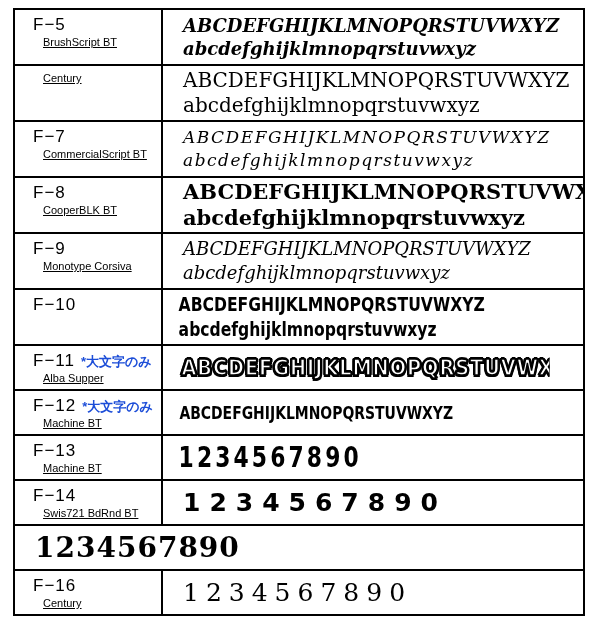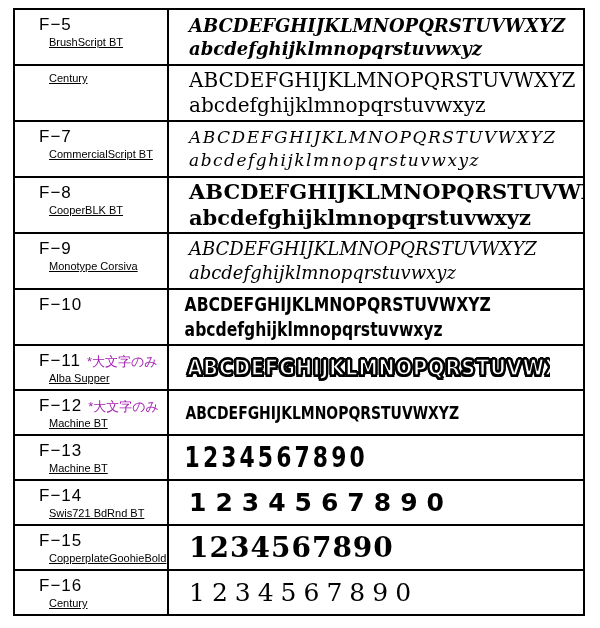--- a/index.html
+++ b/index.html
@@ -1,31 +1,31 @@
 <!DOCTYPE html>
 <html><head>
 <meta charset="utf-8">
 <style>
   html,body{margin:0;padding:0;background:#ffffff;}
   body{width:600px;height:628px;font-family:"Liberation Sans",sans-serif;color:#000;}
   .font-table{
     position:absolute;left:13px;top:8px;width:572px;
     border:2px solid #000;background:#fff;box-sizing:border-box;
   }
-  .row{display:flex;border-bottom:2px solid #000;padding-left:6px;}
+  .row{display:flex;border-bottom:2px solid #000;}
   .row:last-child{border-bottom:none;}
   .row-tall{height:54px;}
   .row-short{height:43px;}
   .cell-label{
     width:148px;min-width:148px;border-right:2px solid #000;
     box-sizing:border-box;padding:5px 0 0 18px;overflow:hidden;
   }
   .code-line{display:flex;align-items:baseline;white-space:nowrap;}
   .code{font-size:17px;letter-spacing:1px;}
-  .note{font-size:13px;font-weight:normal;color:#a21caf;margin-left:6px;}
+  .note{font-size:13px;font-weight:bold;color:#1d4ed8;margin-left:6px;}
   .fname{font-size:11px;padding-left:10px;margin-top:1px;white-space:nowrap;text-decoration:underline;}
   .cell-sample{
     flex:1;display:flex;flex-direction:column;justify-content:center;
     padding-left:20px;overflow:hidden;white-space:nowrap;
   }
   .cell-sample div{white-space:nowrap;}
   
   .f5{font-family:"DejaVu Serif",serif;font-style:italic;font-weight:bold;font-size:18px;line-height:23px;}
   .f6{font-family:"DejaVu Serif",serif;font-size:20px;line-height:25px;}
   .f7{font-family:"DejaVu Serif",serif;font-style:italic;font-size:17px;line-height:23px;letter-spacing:1.5px;}
@@ -173,27 +173,20 @@
         <span class="note"></span>
       </div>
       <div class="fname">Swis721 BdRnd BT</div>
     </div>
     <div class="cell-sample f14">
       <div>1234567890</div>
     </div>
   </div>
 
   <div class="row row-short">
-    <div class="cell-label">
-      <div class="code-line">
-        <span class="code">F−15</span>
-        <span class="note"></span>
-      </div>
-      <div class="fname">CopperplateGoohieBold</div>
-    </div>
     <div class="cell-sample f15">
       <div>1234567890</div>
     </div>
   </div>
 
   <div class="row row-short">
     <div class="cell-label">
       <div class="code-line">
         <span class="code">F−16</span>
         <span class="note"></span>

